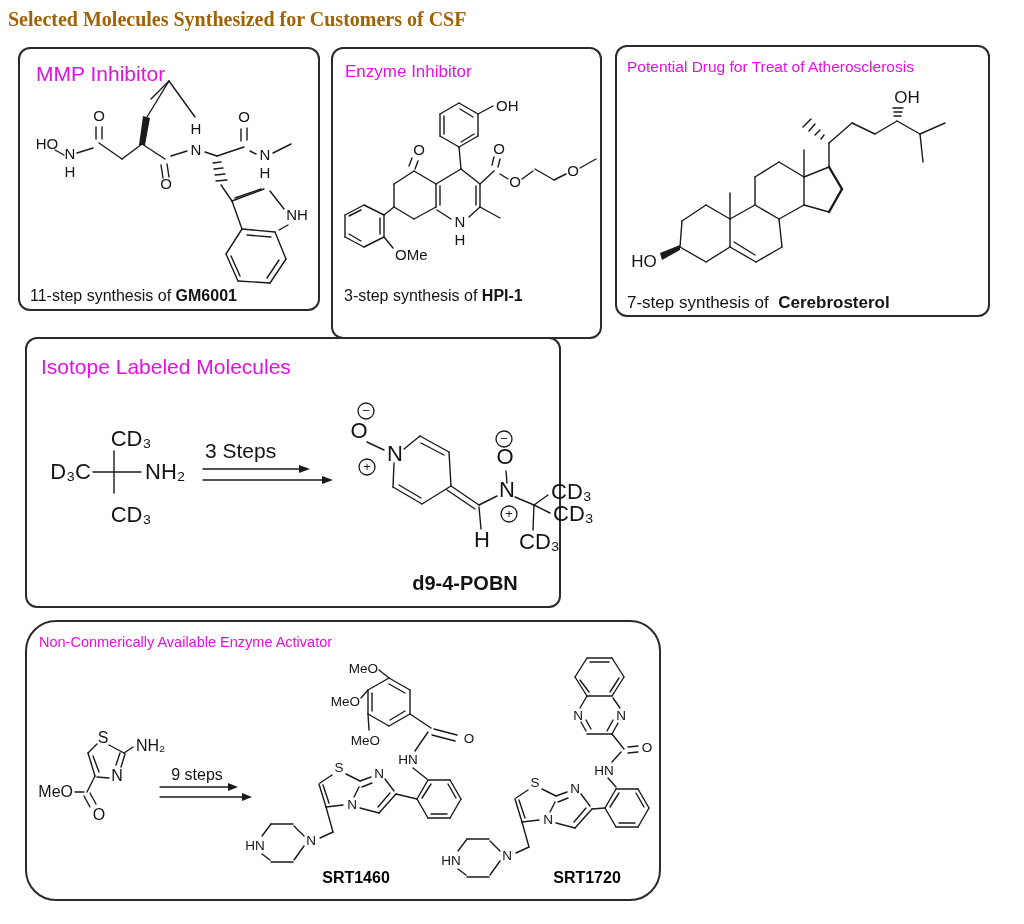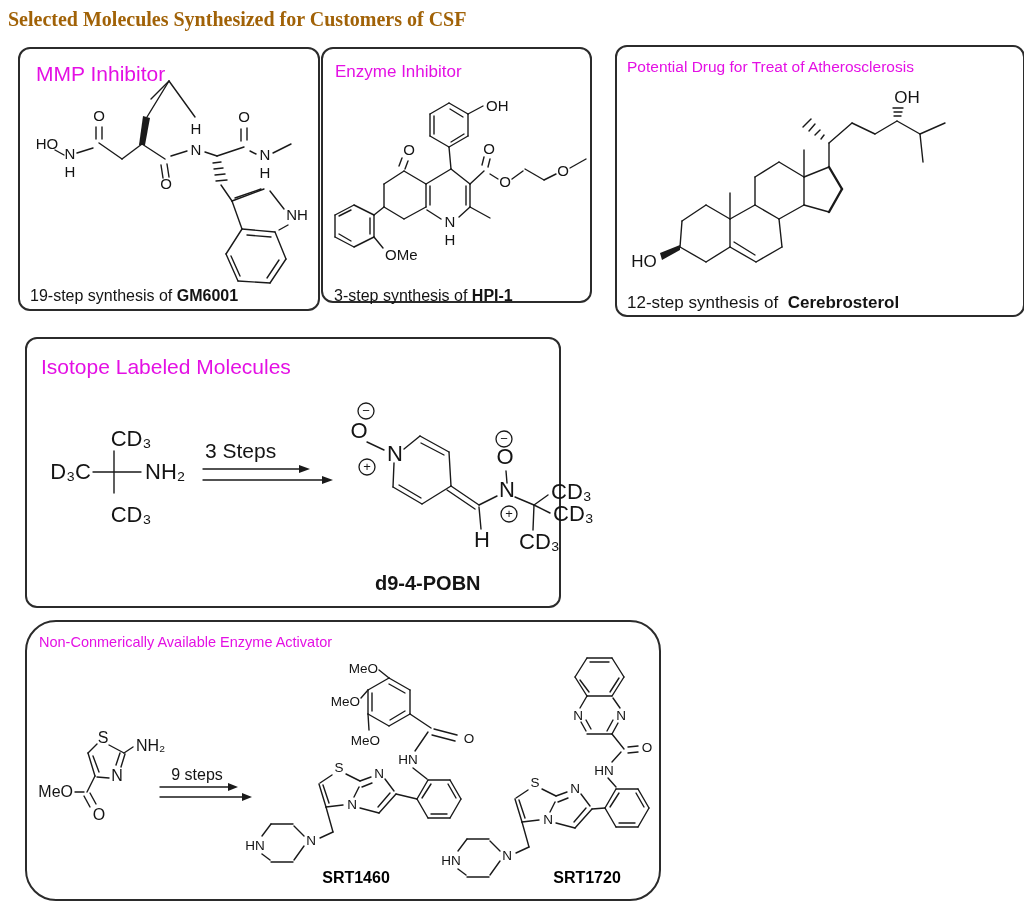--- a/index.html
+++ b/index.html
@@ -82,25 +82,25 @@
       <text class="at" x="79" y="50">O</text>
       <text class="at" x="146" y="118">O</text>
       <text class="at" x="176" y="63">H</text>
       <text class="at" x="176" y="84">N</text>
       <text class="at" x="224" y="51">O</text>
       <text class="at" x="245" y="89">N</text>
       <text class="at" x="245" y="107">H</text>
       <text class="at" x="277" y="149">NH</text>
     </svg>
     <div class="caption" style="left:10px;top:238px;">
-      <span>19-step synthesis of </span><b>GM6001</b>
+      <span>11-step synthesis of </span><b>GM6001</b>
     </div>
   </div>
 
-  <div class="panel" style="left:321px;top:47px;width:271px;height:256px;">
+  <div class="panel" style="left:331px;top:47px;width:271px;height:292px;">
     <div class="panel-title" style="left:12px;top:13px;font-size:17px;">Enzyme Inhibitor</div>
     <svg style="top:30px;" width="272" height="200" viewBox="0 0 272 200">
       <g>
         <line class="b" x1="126" y1="24" x2="145" y2="35"></line>
           <line class="b" x1="127" y1="30" x2="140" y2="38"></line>
         <line class="b" x1="145" y1="35" x2="145" y2="57"></line>
         <line class="b" x1="145" y1="57" x2="126" y2="68"></line>
           <line class="b" x1="141" y1="55" x2="128" y2="63"></line>
         <line class="b" x1="126" y1="68" x2="107" y2="57"></line>
         <line class="b" x1="107" y1="57" x2="107" y2="35"></line>
@@ -151,21 +151,21 @@
       <text class="at" x="240" y="97">O</text>
       <text class="at" x="127" y="148">N</text>
       <text class="at" x="127" y="166">H</text>
       <text class="at astart" x="62" y="181">OMe</text>
     </svg>
     <div class="caption" style="left:11px;top:238px;text-align:right;">
       <span>3-step synthesis of </span><b>HPI-1</b>
     </div>
   </div>
 
-  <div class="panel" style="left:615px;top:45px;width:410px;height:272px;">
+  <div class="panel" style="left:615px;top:45px;width:375px;height:272px;">
     <div class="panel-title" style="left:10px;top:11px;font-size:15.5px;">Potential Drug for Treat of Atherosclerosis</div>
     <svg style="top:36px;" width="375" height="205" viewBox="0 0 375 205">
       <g>
         <line class="b" x1="89" y1="122" x2="65" y2="138"></line>
         <line class="b" x1="65" y1="138" x2="63" y2="164"></line>
         <line class="b" x1="63" y1="164" x2="89" y2="179"></line>
         <line class="b" x1="89" y1="179" x2="113" y2="164"></line>
         <line class="b" x1="113" y1="164" x2="113" y2="136"></line>
         <line class="b" x1="113" y1="136" x2="89" y2="122"></line>
         <line class="b" x1="113" y1="164" x2="139" y2="179"></line>
@@ -198,21 +198,21 @@
         <line class="b" x1="276" y1="25" x2="286" y2="25"></line>
         <line class="b" x1="280" y1="38" x2="303" y2="51"></line>
         <line class="b" x1="303" y1="51" x2="328" y2="40"></line>
         <line class="b" x1="303" y1="51" x2="306" y2="79"></line>
         <polygon class="w" points="63,162 63,167 45,177 43,170"></polygon>
       </g>
       <text class="at md" x="290" y="20">OH</text>
       <text class="at md" x="27" y="184">HO</text>
     </svg>
     <div class="caption" style="left:10px;top:246px;font-size:17px;">
-      <span>12-step synthesis of </span>&nbsp;<b>Cerebrosterol</b>
+      <span>7-step synthesis of </span>&nbsp;<b>Cerebrosterol</b>
     </div>
   </div>
 
   <div class="panel" style="left:25px;top:337px;width:536px;height:271px;">
     <div class="panel-title" style="left:14px;top:16px;font-size:21px;">Isotope Labeled Molecules</div>
     <svg style="top:60px;" width="606" height="182" viewBox="0 0 606 182">
       <g>
         <line class="b" x1="66" y1="73" x2="114" y2="73"></line>
         <line class="b" x1="87" y1="52" x2="87" y2="94"></line>
         <text class="at lg aend" x="64" y="80">D₃C</text>
@@ -257,21 +257,21 @@
         <text class="at lg" x="455" y="148">H</text>
         <text class="at lg" x="480" y="98">N</text>
         <text class="at lg" x="478" y="65">O</text>
         <text class="cg" x="477" y="44">−</text>
         <text class="cg" x="482" y="119">+</text>
         <text class="at lg astart" x="524" y="100">CD₃</text>
         <text class="at lg astart" x="526" y="122">CD₃</text>
         <text class="at lg astart" x="492" y="150">CD₃</text>
       </g>
     </svg>
-    <div class="caption" style="left:348px;top:233px;width:200px;font-size:20px;font-weight:bold;">d9-4-POBN</div>
+    <div class="caption" style="left:338px;top:233px;width:200px;text-align:center;font-size:20px;font-weight:bold;">d9-4-POBN</div>
   </div>
 
   <div class="panel" style="left:25px;top:620px;width:636px;height:281px;border-radius:31px;">
     <div class="panel-title" style="left:12px;top:12px;font-size:14.5px;">Non-Conmerically Available Enzyme Activator</div>
     <svg style="top:30px;" width="636" height="242" viewBox="0 0 636 242">
       <g>
         <line class="b" x1="82" y1="93" x2="97" y2="101"></line>
         <line class="b" x1="98" y1="102" x2="94" y2="115"></line>
           <line class="b" x1="93" y1="101" x2="89" y2="113"></line>
         <line class="b" x1="82" y1="126" x2="70" y2="125"></line>

